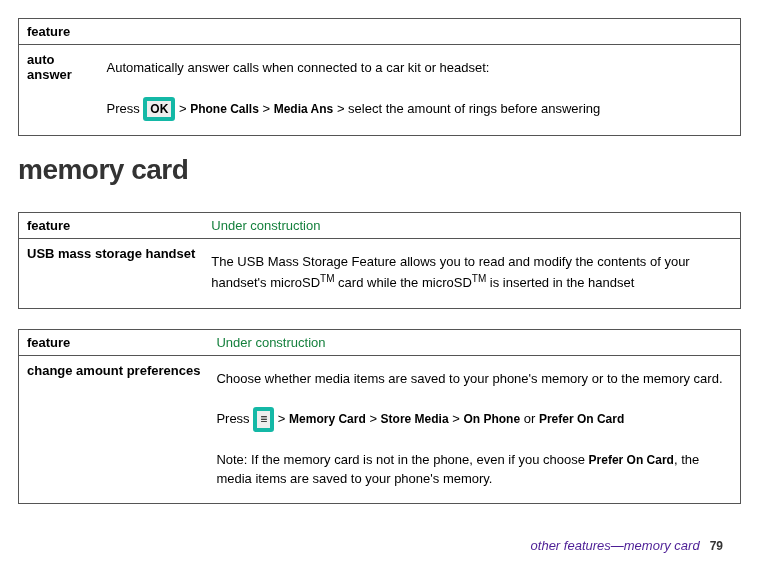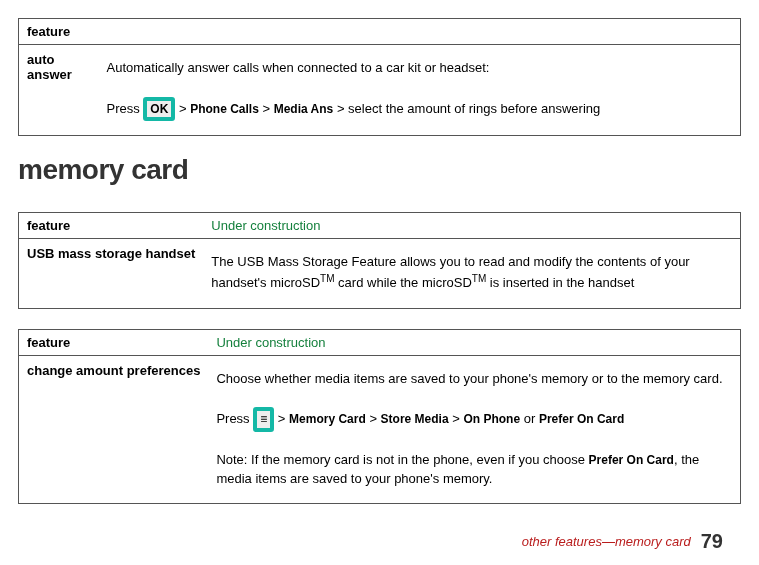--- a/index.html
+++ b/index.html
@@ -121,26 +121,26 @@
       left: 0;
       display: flex;
       justify-content: flex-end;
       align-items: center;
       padding-right: 18px;
       gap: 10px;
     }
 
     .footer-text {
       font-size: 13px;
-      color: #b91c1c;
+      color: #4c1d95;
       font-style: italic;
     }
 
     .footer-number {
-      font-size: 20px;
+      font-size: 12px;
       font-weight: bold;
       color: #333;
     }
 
     .superscript {
       font-size: 10px;
       vertical-align: super;
     }
   </style>
 </head>

